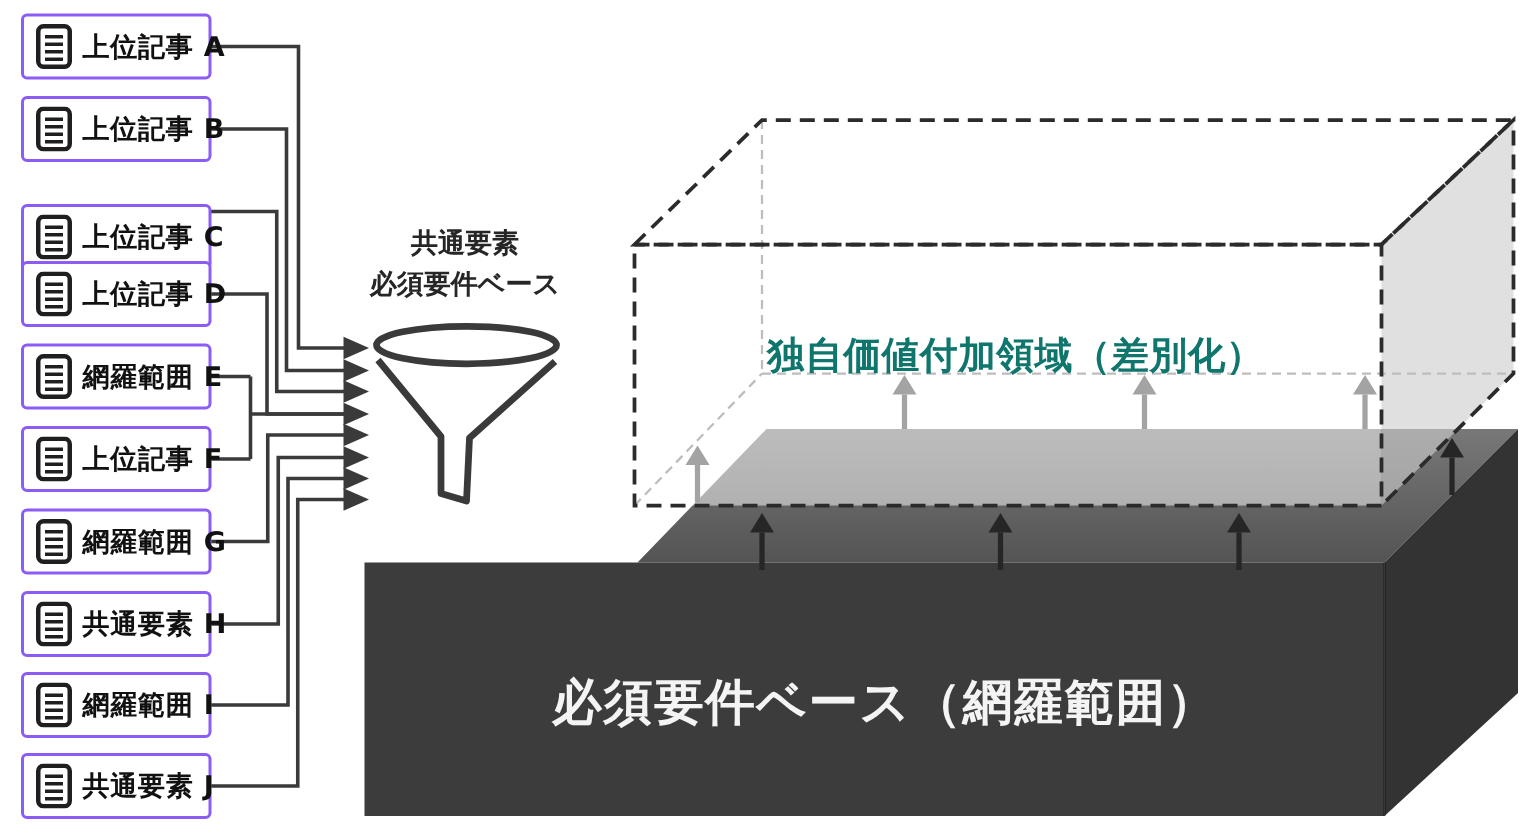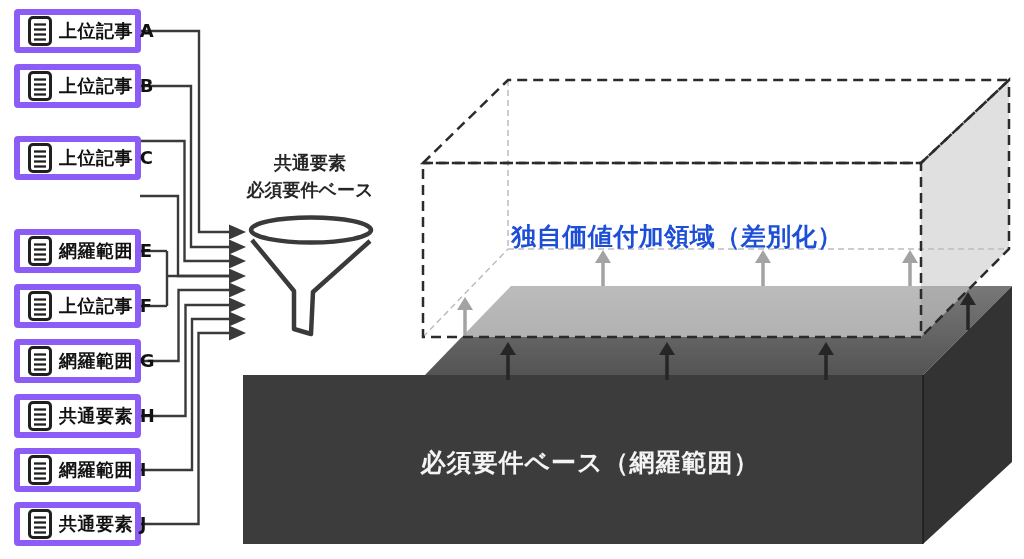--- a/index.html
+++ b/index.html
@@ -3,39 +3,39 @@
 <meta charset="utf-8">
 <style>
   html,body{margin:0;padding:0;background:#fff;}
   .stage{
     position:relative;width:1024px;height:559px;background:#ffffff;
     font-family:"DejaVu Sans","Liberation Sans",sans-serif;overflow:hidden;
   }
   .layer{position:absolute;left:0;top:0;}
   .article-box{
     position:absolute;left:14px;width:127px;height:44px;
-    background:#ffffff;border:6px solid #8b5cf6;border-radius:4px;
+    background:#ffffff;border:2px solid #8b5cf6;border-radius:4px;
     box-sizing:border-box;display:flex;align-items:center;gap:7px;
     padding-left:8px;z-index:3;text-align:center;
   }
   .article-box .doc-icon{flex:0 0 auto;display:block;}
   .article-box .label{
     font-size:18px;font-weight:700;color:#111;white-space:nowrap;letter-spacing:.5px;
   }
   .funnel-label{
     position:absolute;left:220px;top:149px;width:180px;text-align:center;
     font-size:18px;font-weight:700;color:#262626;line-height:27px;z-index:3;
   }
   .unique-label{
     position:absolute;left:427px;top:220px;width:500px;text-align:center;
-    font-size:25px;font-weight:700;color:#1d4ed8;z-index:3;letter-spacing:.5px;
+    font-size:25px;font-weight:700;color:#0f766e;z-index:3;letter-spacing:.5px;
   }
   .base-label{
     position:absolute;left:340px;top:446px;width:500px;text-align:center;
-    font-size:25px;font-weight:700;color:#f4f4f4;z-index:3;letter-spacing:1px;
+    font-size:33px;font-weight:700;color:#f4f4f4;z-index:3;letter-spacing:1px;
   }
 </style>
 </head>
 <body>
 
 <div class="stage">
 
   <svg class="layer" width="1024" height="559" viewBox="0 0 1024 559">
     <defs>
       <linearGradient id="topGrad" x1="0" y1="0" x2="0" y2="1">
@@ -147,20 +147,32 @@
         <rect x="1.5" y="1.5" width="21" height="27" rx="3.5" fill="none" stroke="#1f1f1f" stroke-width="3"></rect>
         <g stroke="#1f1f1f" stroke-width="2.3">
           <line x1="6" y1="8.5" x2="18" y2="8.5"></line>
           <line x1="6" y1="13.5" x2="18" y2="13.5"></line>
           <line x1="6" y1="18.5" x2="18" y2="18.5"></line>
           <line x1="6" y1="23.5" x2="18" y2="23.5"></line>
         </g>
       </svg>
     <span class="label">上位記事 C</span>
   </div>
+  <div class="article-box" style="top:174px">
+    <svg class="doc-icon" width="24" height="30" viewBox="0 0 24 30">
+        <rect x="1.5" y="1.5" width="21" height="27" rx="3.5" fill="none" stroke="#1f1f1f" stroke-width="3"></rect>
+        <g stroke="#1f1f1f" stroke-width="2.3">
+          <line x1="6" y1="8.5" x2="18" y2="8.5"></line>
+          <line x1="6" y1="13.5" x2="18" y2="13.5"></line>
+          <line x1="6" y1="18.5" x2="18" y2="18.5"></line>
+          <line x1="6" y1="23.5" x2="18" y2="23.5"></line>
+        </g>
+      </svg>
+    <span class="label">上位記事 D</span>
+  </div>
   <div class="article-box" style="top:229px">
     <svg class="doc-icon" width="24" height="30" viewBox="0 0 24 30">
         <rect x="1.5" y="1.5" width="21" height="27" rx="3.5" fill="none" stroke="#1f1f1f" stroke-width="3"></rect>
         <g stroke="#1f1f1f" stroke-width="2.3">
           <line x1="6" y1="8.5" x2="18" y2="8.5"></line>
           <line x1="6" y1="13.5" x2="18" y2="13.5"></line>
           <line x1="6" y1="18.5" x2="18" y2="18.5"></line>
           <line x1="6" y1="23.5" x2="18" y2="23.5"></line>
         </g>
       </svg>

